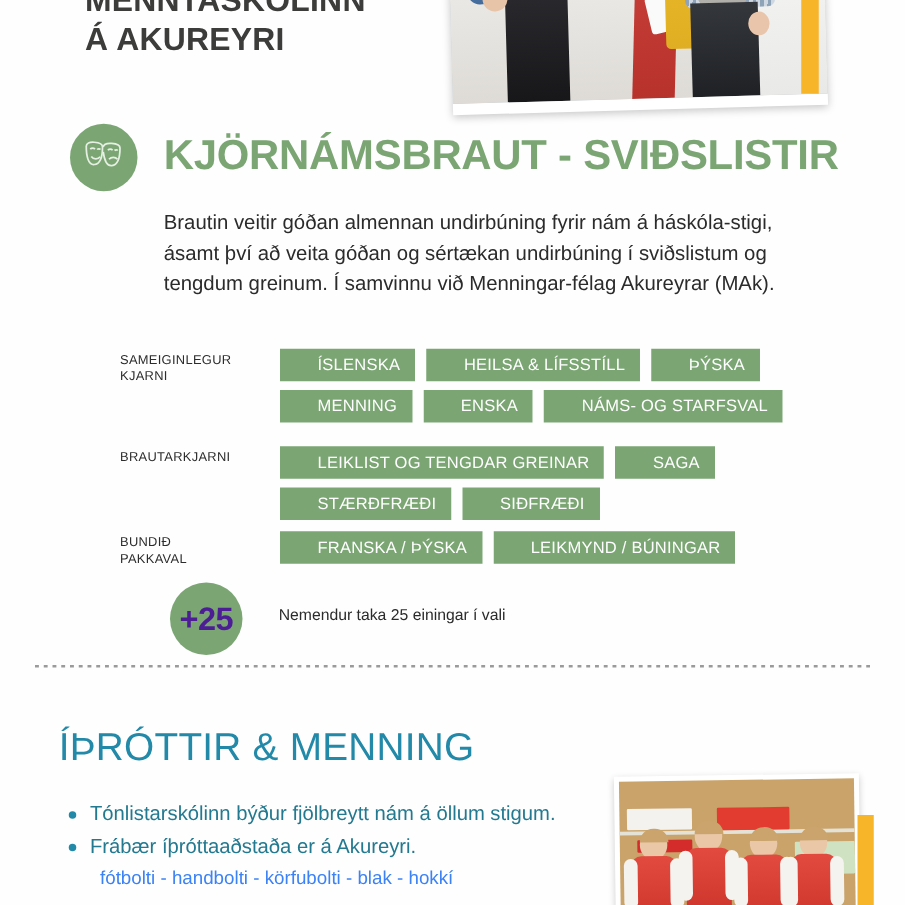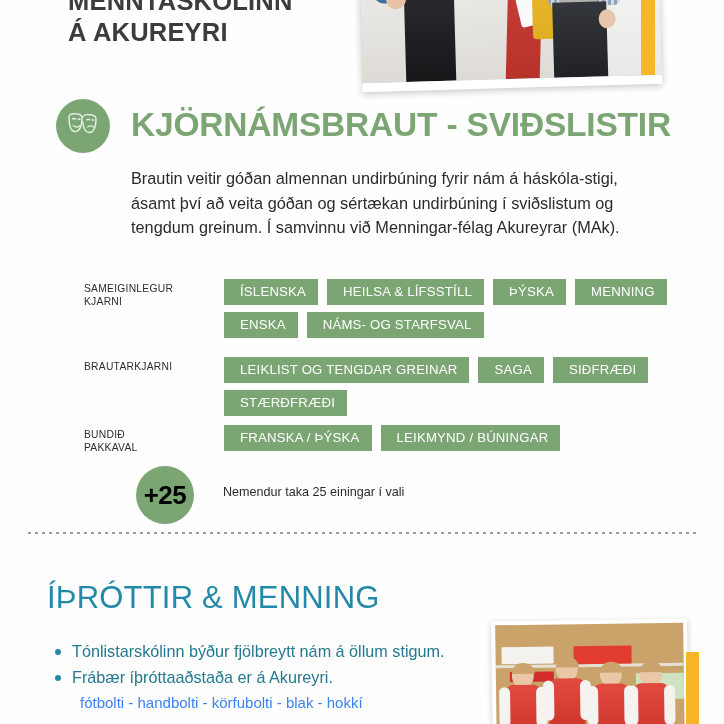--- a/index.html
+++ b/index.html
@@ -160,60 +160,60 @@
   }
 
   
   .group {
     position: absolute;
     left: 84px;
     width: 600px;
   }
   .group-label {
     position: absolute;
-    left: 0;
+    left: 12px;
     top: 3px;
     width: 135px;
     font-size: 10.3px;
     line-height: 13px;
     color: #2c2c2c;
     letter-spacing: 0.25px;
     white-space: pre-line;
   }
   .tags {
     margin-left: 140px;
     display: flex;
     flex-wrap: wrap;
     gap: 7px 9px;
   }
   .tag {
     background: #7ba674;
     color: #ffffff;
     font-size: 13.2px;
     font-weight: 400;
     letter-spacing: 0.2px;
-    padding: 5px 12px 6px 16px;
+    padding: 5px 12px 6px 30px;
     line-height: 15px;
     white-space: nowrap;
   }
 
   #group-sameiginlegur { top: 279px; }
   #group-brautarkjarni { top: 357px; }
   #group-bundid       { top: 425px; }
 
   
   .plus-circle {
     position: absolute;
     left: 136px;
     top: 466px;
     width: 58px;
     height: 58px;
     border-radius: 50%;
     background: #7ba674;
-    color: #000000;
+    color: #4c1d95;
     font-size: 26px;
     font-weight: 700;
     display: flex;
     align-items: center;
     justify-content: center;
     letter-spacing: -0.5px;
   }
   .plus-note {
     position: absolute;
     left: 223px;
@@ -420,22 +420,22 @@
       <span class="tag">ENSKA</span>
       <span class="tag">NÁMS- OG STARFSVAL</span>
     </div>
   </div>
 
   <div class="group" id="group-brautarkjarni">
     <div class="group-label">BRAUTARKJARNI</div>
     <div class="tags">
       <span class="tag">LEIKLIST OG TENGDAR GREINAR</span>
       <span class="tag">SAGA</span>
+      <span class="tag">STÆRÐFRÆÐI</span>
       <span class="tag">SIÐFRÆÐI</span>
-      <span class="tag">STÆRÐFRÆÐI</span>
     </div>
   </div>
 
   <div class="group" id="group-bundid">
     <div class="group-label">BUNDIÐ
 PAKKAVAL</div>
     <div class="tags">
       <span class="tag">FRANSKA / ÞÝSKA</span>
       <span class="tag">LEIKMYND / BÚNINGAR</span>
     </div>

